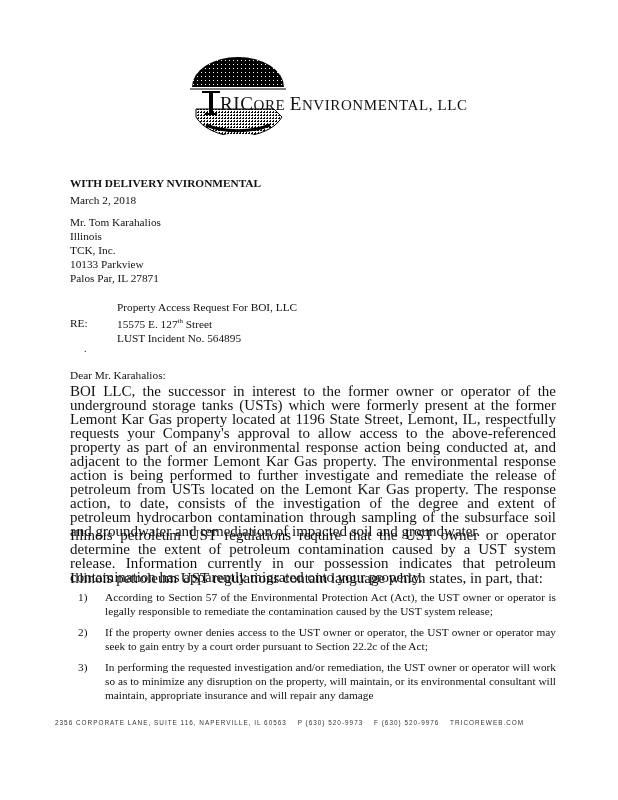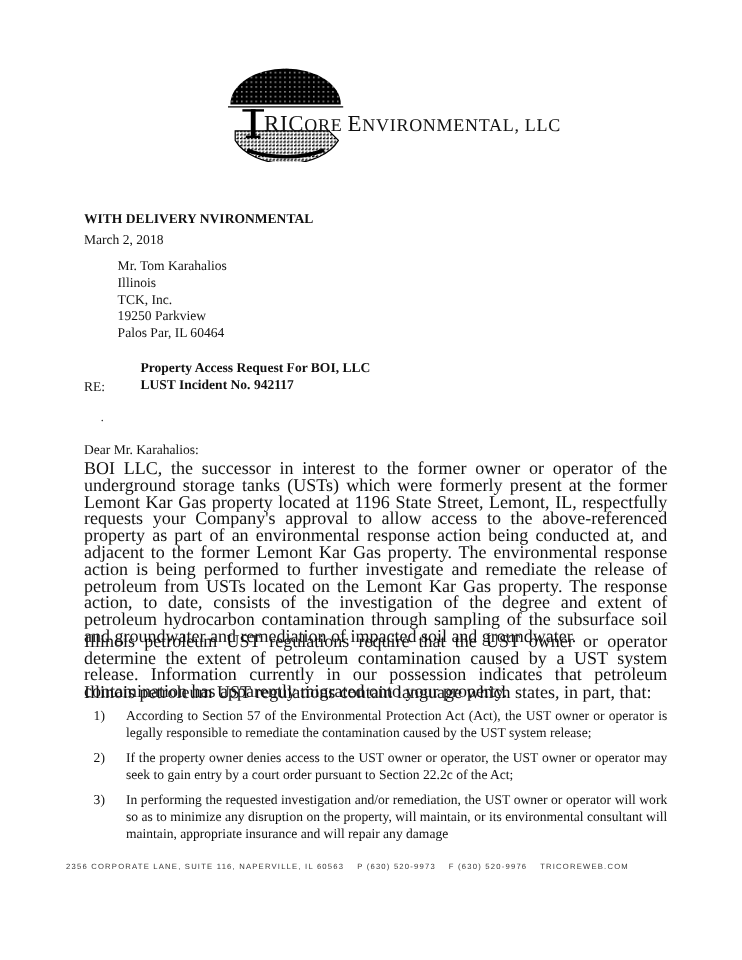--- a/index.html
+++ b/index.html
@@ -5,24 +5,24 @@
   html,body{margin:0;padding:0;background:#fff;}
   body{width:618px;height:800px;position:relative;overflow:hidden;font-family:"Liberation Serif","DejaVu Serif",serif;color:#111;}
   .page{position:absolute;left:0;top:0;width:496px;height:800px;}
   .logo{position:absolute;left:188px;top:55px;width:260px;height:80px;}
   .logo svg{position:absolute;left:0;top:0;}
   .company{position:absolute;left:268px;top:93px;font-size:15px;letter-spacing:0.6px;color:#111;white-space:nowrap;}
   .company .big{font-size:19px;}
   .block{position:absolute;left:70px;font-size:11.3px;line-height:14px;}
   .date{top:157px;margin-top:36px;}
   .delivery{top:176px;font-weight:bold;}
-  .address{top:215px;margin-left:28px;}
+  .address{top:215px;}
   .re{top:300px;}
   .re .lbl{position:absolute;left:0;top:16px;}
-  .re .lines{position:absolute;left:47px;top:0;font-weight:bold;white-space:nowrap;}
+  .re .lines{position:absolute;left:47px;top:0;font-weight:normal;white-space:nowrap;}
   .re .dot{position:absolute;left:14px;top:42px;font-size:10px;}
   .salutation{top:368px;}
   .para{position:absolute;left:70px;width:486px;font-size:15px;line-height:14px;text-align:justify;}
   .p1{top:384px;}
   .p2{top:528px;}
   .p3{top:571px;}
   .list{position:absolute;left:78px;width:478px;font-size:11.3px;line-height:14px;}
   .li{position:relative;padding-left:27px;text-align:justify;margin-bottom:7px;}
   .li .num{position:absolute;left:0;top:0;}
   .l1{top:590px;}
@@ -61,30 +61,31 @@
   <div class="block date">March 2, 2018</div>
 
   <div class="block delivery">
     <div>WITH DELIVERY NVIRONMENTAL</div>
   </div>
 
   <div class="block address">
     <div>Mr. Tom Karahalios</div>
     <div>Illinois</div>
     <div>TCK, Inc.</div>
-    <div>19250 Parkview</div>
-    <div>Palos Par, IL 60464</div>
+    <div>10133 Parkview</div>
+    <div>Palos Par, IL 27871</div>
   </div>
 
   <div class="block re">
     <div class="lbl">RE:</div>
     <div class="dot">.</div>
     <div class="lines">
       <div>Property Access Request For BOI, LLC</div>
-      <div>LUST Incident No. 942117</div>
+      <div><span>15575 E. 127</span><sup style="font-size:7px;">th</sup><span> Street</span></div>
+      <div>LUST Incident No. 564895</div>
     </div>
   </div>
 
   <div class="block salutation">Dear Mr. Karahalios:</div>
 
   <div class="para p1">BOI LLC, the successor in interest to the former owner or operator of the underground storage tanks (USTs) which were formerly present at the former Lemont Kar Gas property located at 1196 State Street, Lemont, IL, respectfully requests your Company's approval to allow access to the above-referenced property as part of an environmental response action being conducted at, and adjacent to the former Lemont Kar Gas property.  The environmental response action is being performed to further investigate and remediate the release of petroleum from USTs located on the Lemont Kar Gas property.  The response action, to date, consists of the investigation of the degree and extent of petroleum hydrocarbon contamination through sampling of the subsurface soil and groundwater and remediation of impacted soil and groundwater.</div>
   <div class="para p3">Illinois petroleum UST regulations contain language which states, in part, that:</div>
   <div class="para p2">Illinois petroleum UST regulations require that the UST owner or operator determine the extent of petroleum contamination caused by a UST system release.  Information currently in our possession indicates that petroleum contamination has apparently migrated onto your property.</div>
 
   <div class="list l1">

